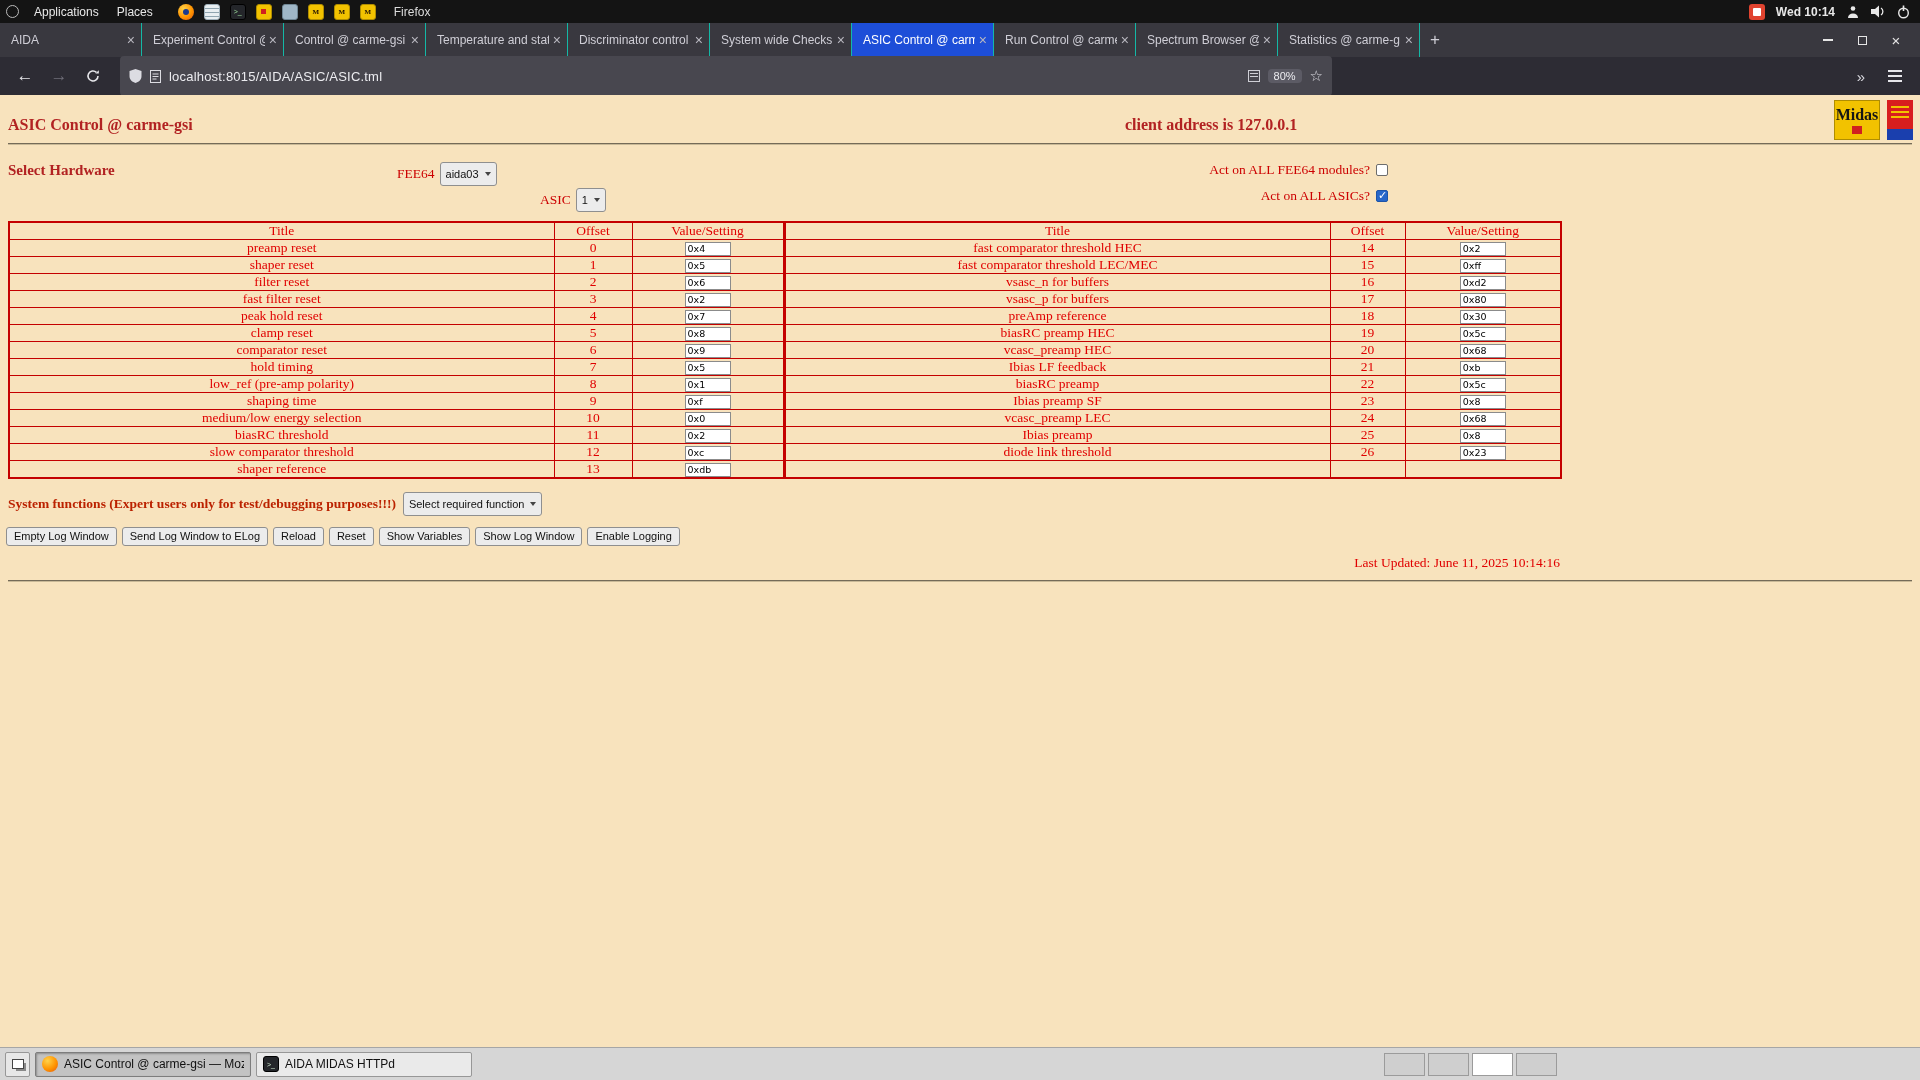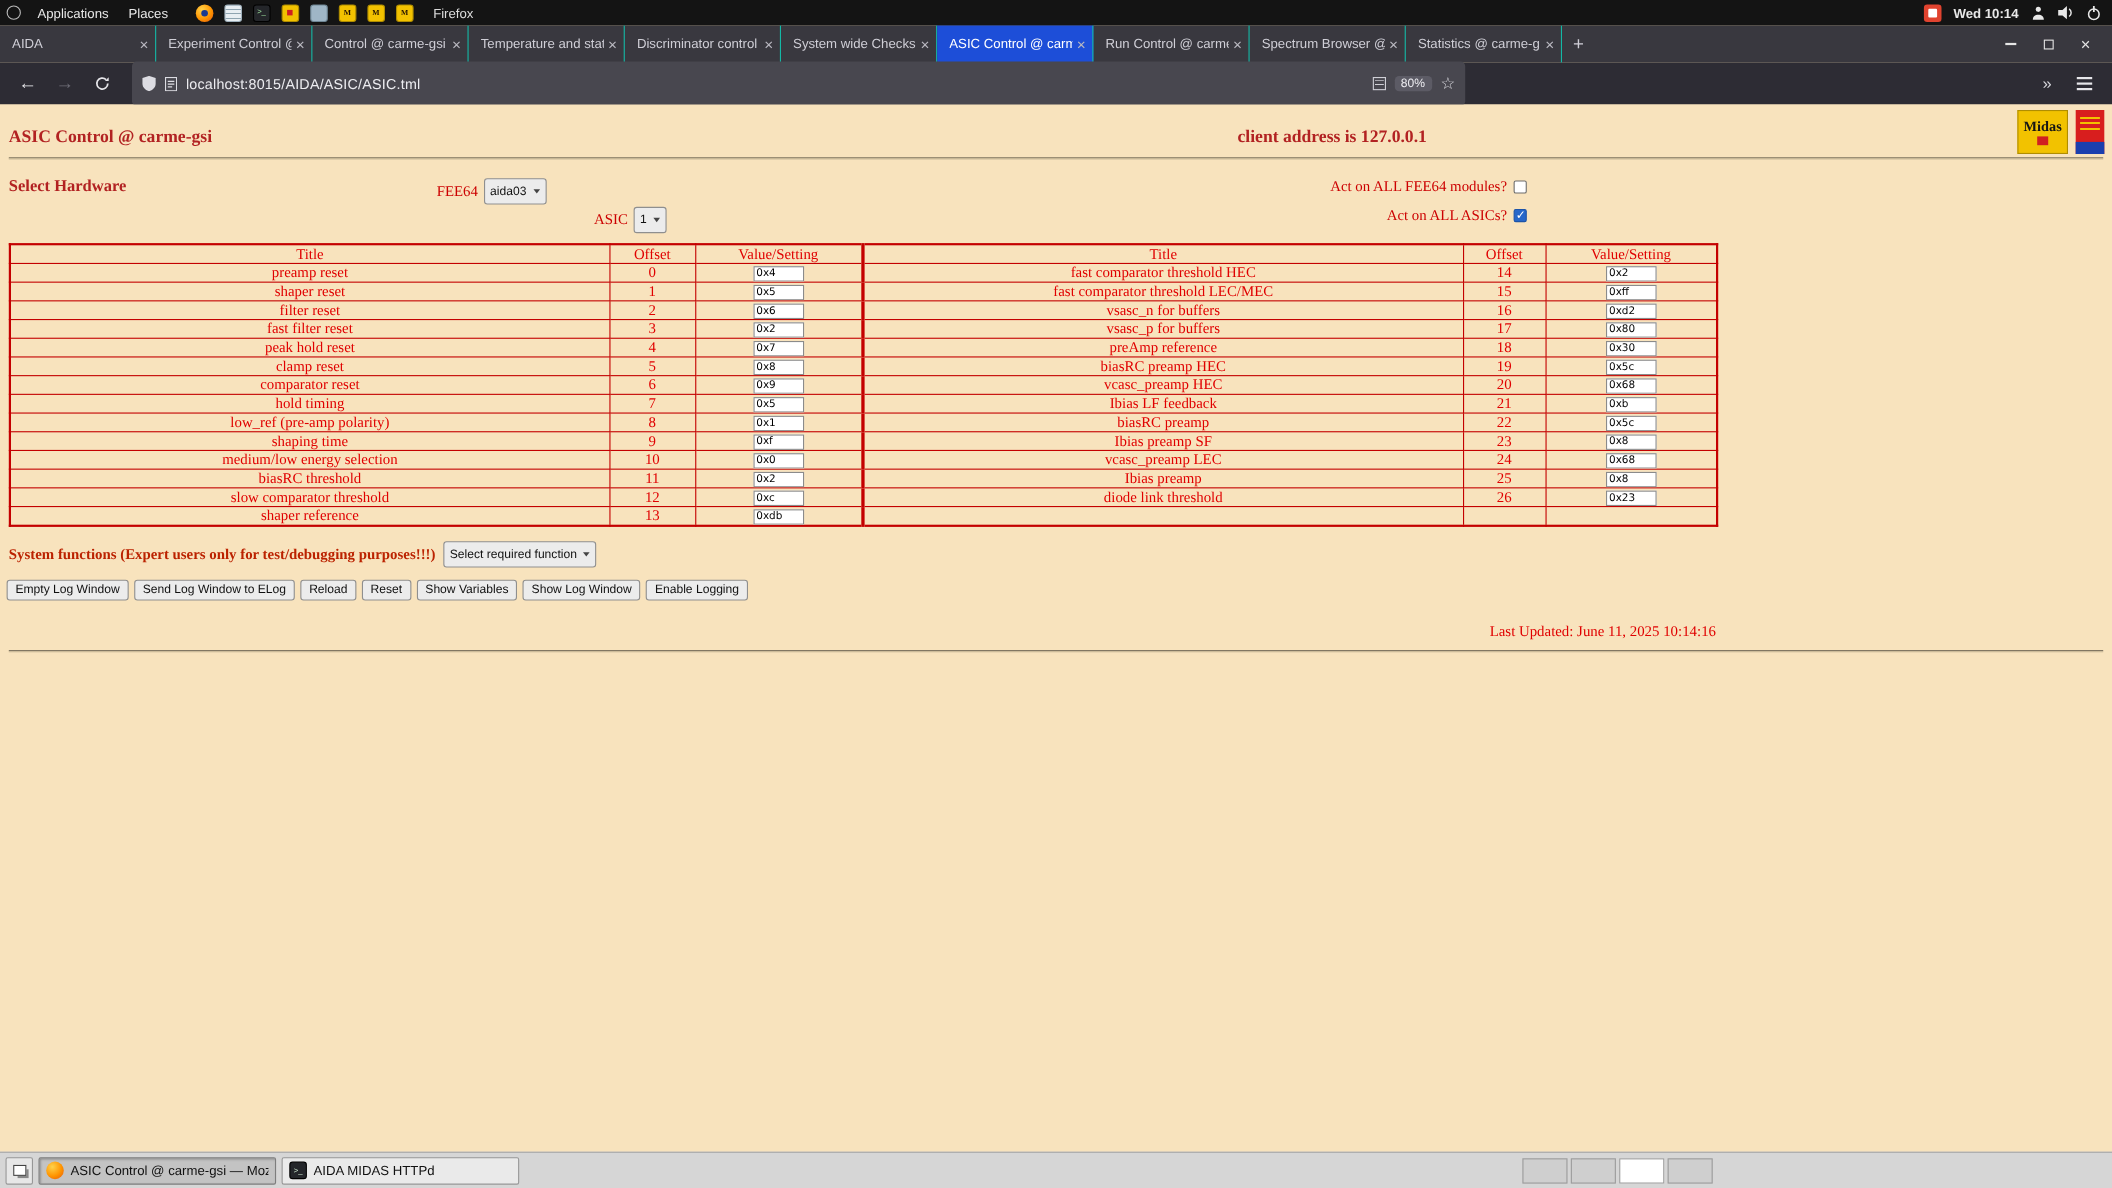--- a/index.html
+++ b/index.html
@@ -51,21 +51,21 @@
   .nav-spacer{flex:1}
   .chev{color:#d8d8de;font-size:15px}
   .burger{width:14px;height:2px;background:#e6e6ea;box-shadow:0 5px 0 #e6e6ea,0 10px 0 #e6e6ea;display:block;margin-top:-10px}
 
   
   .content{position:absolute;top:95px;left:0;right:0;bottom:33px;background:#f8e3bd;font-family:"Liberation Serif",serif;overflow:hidden}
   .page-header{position:relative;height:48px}
   .page-title{position:absolute;left:8px;top:21px;font-size:16px;font-weight:bold;color:#b22222}
   .client-address{position:absolute;left:1125px;top:21px;font-size:16px;font-weight:bold;color:#b22222}
   .logos{position:absolute;right:7px;top:5px;display:flex;gap:7px;align-items:flex-start}
-  .midas-logo{width:46px;height:40px;background:#f2c200;border:1px solid #b08d00;display:flex;flex-direction:column;align-items:center;justify-content:center;font-weight:bold;font-size:13px;color:#151515;line-height:1}
+  .midas-logo{width:46px;height:40px;background:#f2c200;border:1px solid #b08d00;display:flex;flex-direction:column;align-items:center;justify-content:center;font-weight:bold;font-size:16px;color:#151515;line-height:1}
   .midas-logo .midas-red{width:10px;height:8px;background:#d02020;margin-top:3px}
   .inst-logo{width:26px;height:40px;background:#d81e1e;position:relative}
   .inst-logo::after{content:"";position:absolute;left:0;right:0;bottom:0;height:11px;background:#1a3fae}
   .inst-logo::before{content:"";position:absolute;left:4px;top:6px;width:18px;height:14px;background:repeating-linear-gradient(#f2c200 0 2px,#d81e1e 2px 5px)}
   .rule{border:none;border-top:2px groove #c9b997;margin:0 8px}
   .hw-row{position:relative;height:22px;margin-top:16px}
   .hw-row .bold-lbl{position:absolute;left:8px;top:1px;font-weight:bold;font-size:15px;color:#b22222}
   .inline-group{position:absolute;display:flex;align-items:center;gap:5px;font-size:13.5px;color:#cc0000}
   .act-group{position:absolute;left:0;top:1px;width:1388px;display:flex;justify-content:flex-end;align-items:center;gap:6px;font-size:13.5px;color:#cc0000}
   .sel{display:inline-flex;align-items:center;gap:6px;background:#ececec;border:1px solid #8f8f8f;border-radius:3px;padding:11px 5px;font-family:"Liberation Sans",sans-serif;font-size:11px;color:#111;height:17px;cursor:default}
@@ -74,21 +74,21 @@
   .checkbox.checked{background:#2767c9;border-color:#1d54a8}
   .checkbox.checked::after{content:"✓";position:absolute;left:1px;top:-2px;color:#fff;font-size:11px;font-family:"DejaVu Sans",sans-serif}
   table.asic{border-collapse:collapse;border:2px solid #c40000;margin:12px 8px 0;width:1552px;table-layout:fixed;font-size:13.5px;color:#e00000}
   .asic th,.asic td{border:1px solid #c40000;height:17px;padding:0;text-align:center;font-weight:normal;overflow:hidden;white-space:nowrap}
   .asic .divL{border-left:3px solid #c40000}
   .asic input{width:46px;height:14px;border:1px solid #8b8b8b;background:#fff;font-family:"DejaVu Sans",sans-serif;font-size:9.5px;padding:0 2px;color:#000;vertical-align:middle}
   .sysfunc{margin:13px 0 0 8px;display:flex;align-items:center;gap:7px;font-size:13.5px;font-weight:bold;color:#bb2200}
   .sel.widefn{min-width:128px;justify-content:space-between;font-weight:normal}
   .btn-row{display:flex;gap:5px;margin:11px 0 0 6px}
   .btn-row button{font-family:"Liberation Sans",sans-serif;font-size:11px;padding:2px 7px;background:#ececec;border:1px solid #8f8f8f;border-radius:3px;color:#101010;height:19px;line-height:1.2}
-  .last-updated{width:1560px;text-align:right;font-size:13.5px;color:#e00000;margin-top:20px}
+  .last-updated{width:1560px;text-align:right;font-size:13.5px;color:#e00000;margin-top:9px}
   .rule2{border:none;border-top:2px groove #c9b997;margin:9px 8px 0}
 
   
   .taskbar{position:absolute;left:0;right:0;bottom:0;height:33px;background:#d6d6d6;border-top:1px solid #a6a6a6;display:flex;align-items:center;padding:0 5px;gap:5px;font-family:"Liberation Sans",sans-serif}
   .pager-btn{width:25px;height:25px;border:1px solid #979797;background:#e7e7e7;border-radius:2px;position:relative}
   .pager-btn::after{content:"";position:absolute;left:6px;top:6px;width:10px;height:8px;border:1.5px solid #444;background:#fff;box-shadow:3px 3px 0 -1px #888}
   .task-btn{width:216px;height:25px;border:1px solid #979797;background:#eaeaea;border-radius:2px;display:flex;align-items:center;gap:6px;padding:0 6px;font-size:12px;color:#111}
   .task-btn.active{background:#c3c3c3;border-color:#7d7d7d;box-shadow:inset 1px 1px 2px rgba(0,0,0,.28)}
   .task-label{overflow:hidden;white-space:nowrap;flex:1}
   .task-ic{width:16px;height:16px;flex:0 0 16px;display:flex;align-items:center;justify-content:center;font-size:7px}

